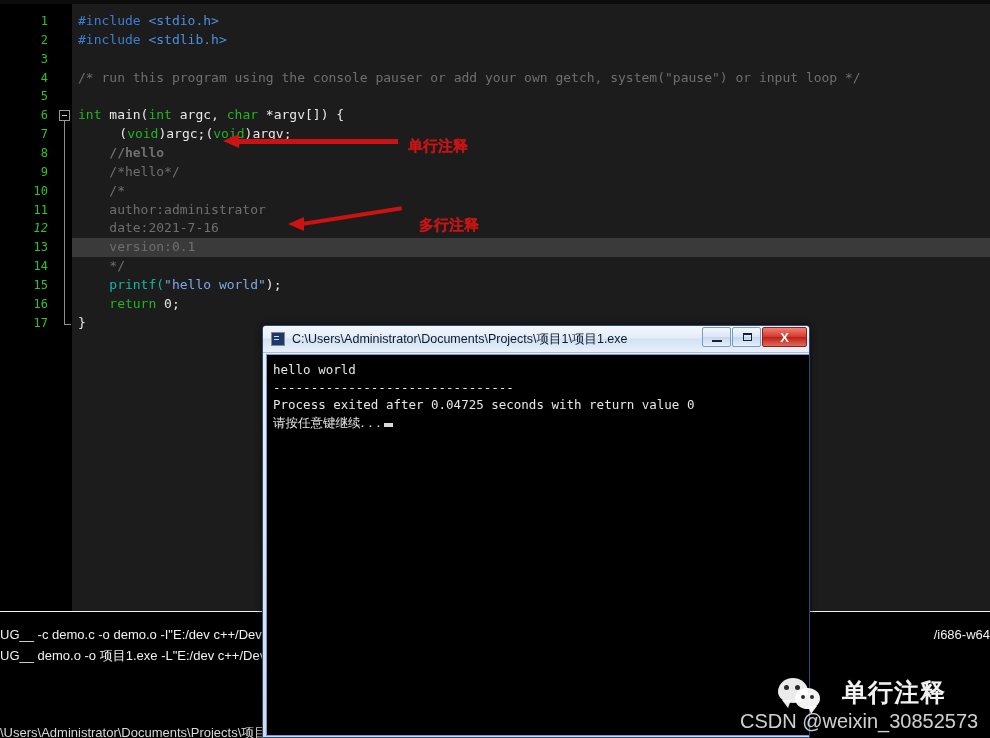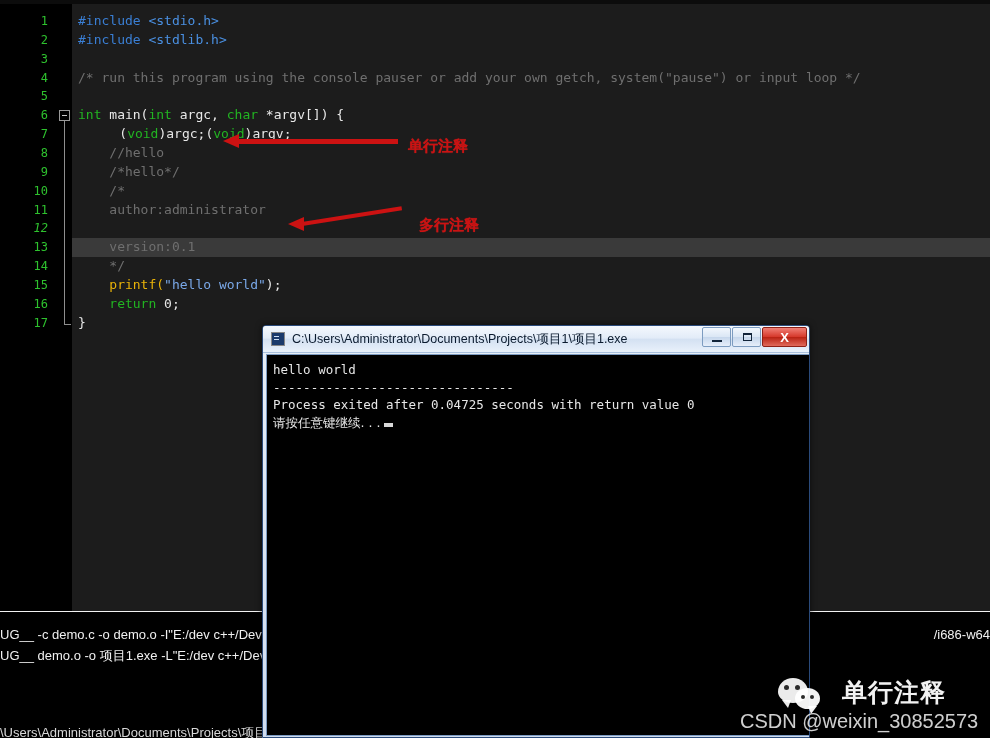--- a/index.html
+++ b/index.html
@@ -109,21 +109,21 @@
     padding-left: 6px;
     box-sizing: border-box;
   }
   .code-line.current {
     background: #3a3a3a;
   }
   .tk-pre   { color: #3a7fd5; }       
   .tk-hdr   { color: #4a90e2; }       
   .tk-cmt   { color: #6f6f6f; }       
   .tk-kw    { color: #22b522; }       
-  .tk-fn    { color: #eab308; text-align: right; }       
+  .tk-fn    { color: #14b8a6; text-align: right; }       
   .tk-str   { color: #7aa8e8; }
   .tk-pn    { color: #e8e8e8; }
 
   
   .anno-label {
     position: absolute;
     color: #cc1212;
     font-family: "DejaVu Sans", sans-serif;
     font-size: 15px;
     font-weight: bold;
@@ -474,24 +474,25 @@
         <div class="fold-foot" style="top: 319.6px;"></div>
       </div>
     <div class="code-area" id="code-area">
         <div class="code-line" style="top: 8px;"><span class="tk-pre">#include </span><span class="tk-hdr">&lt;stdio.h&gt;</span></div>
         <div class="code-line" style="top: 26.85px;"><span class="tk-pre">#include </span><span class="tk-hdr">&lt;stdlib.h&gt;</span></div>
         <div class="code-line" style="top: 45.7px;"></div>
         <div class="code-line" style="top: 64.55px;"><span class="tk-cmt">/* run this program using the console pauser or add your own getch, system("pause") or input loop */</span></div>
         <div class="code-line" style="top: 83.4px;"></div>
         <div class="code-line" style="top: 102.25px;"><span class="tk-kw">int</span><span class="tk-pn"> main(</span><span class="tk-kw">int</span><span class="tk-pn"> argc, </span><span class="tk-kw">char</span><span class="tk-pn"> *argv[]) {</span></div>
         <div class="code-line" style="top: 121.1px; padding-left: 16px;"><span class="tk-pn">    (</span><span class="tk-kw">void</span><span class="tk-pn">)argc;(</span><span class="tk-kw">void</span><span class="tk-pn">)argv;</span></div>
-        <div class="code-line" style="top: 139.95px;"><span class="tk-cmt">    //hello</span></div>
+        <div class="code-line" style="top: 139.95px; font-weight: bold;"><span class="tk-cmt">    //hello</span></div>
         <div class="code-line" style="top: 158.8px;"><span class="tk-cmt">    /*hello*/</span></div>
         <div class="code-line" style="top: 177.65px;"><span class="tk-cmt">    /*</span></div>
         <div class="code-line" style="top: 196.5px;"><span class="tk-cmt">    author:administrator</span></div>
+        <div class="code-line" style="top: 215.35px;"><span class="tk-cmt">    date:2021-7-16</span></div>
         <div class="code-line current" style="top: 234.2px;"><span class="tk-cmt">    version:0.1</span></div>
         <div class="code-line" style="top: 253.05px;"><span class="tk-cmt">    */</span></div>
         <div class="code-line" style="top: 271.9px;"><span class="tk-fn">    printf(</span><span class="tk-str">"hello world"</span><span class="tk-pn">);</span></div>
         <div class="code-line" style="top: 290.75px;"><span class="tk-pn">    </span><span class="tk-kw">return</span><span class="tk-pn"> 0;</span></div>
         <div class="code-line" style="top: 309.6px;"><span class="tk-pn">}</span></div>
       </div>
   </div>
 
   <div id="annos">
       <div class="anno-label" style="left: 408px; top: 137px;">单行注释</div>

